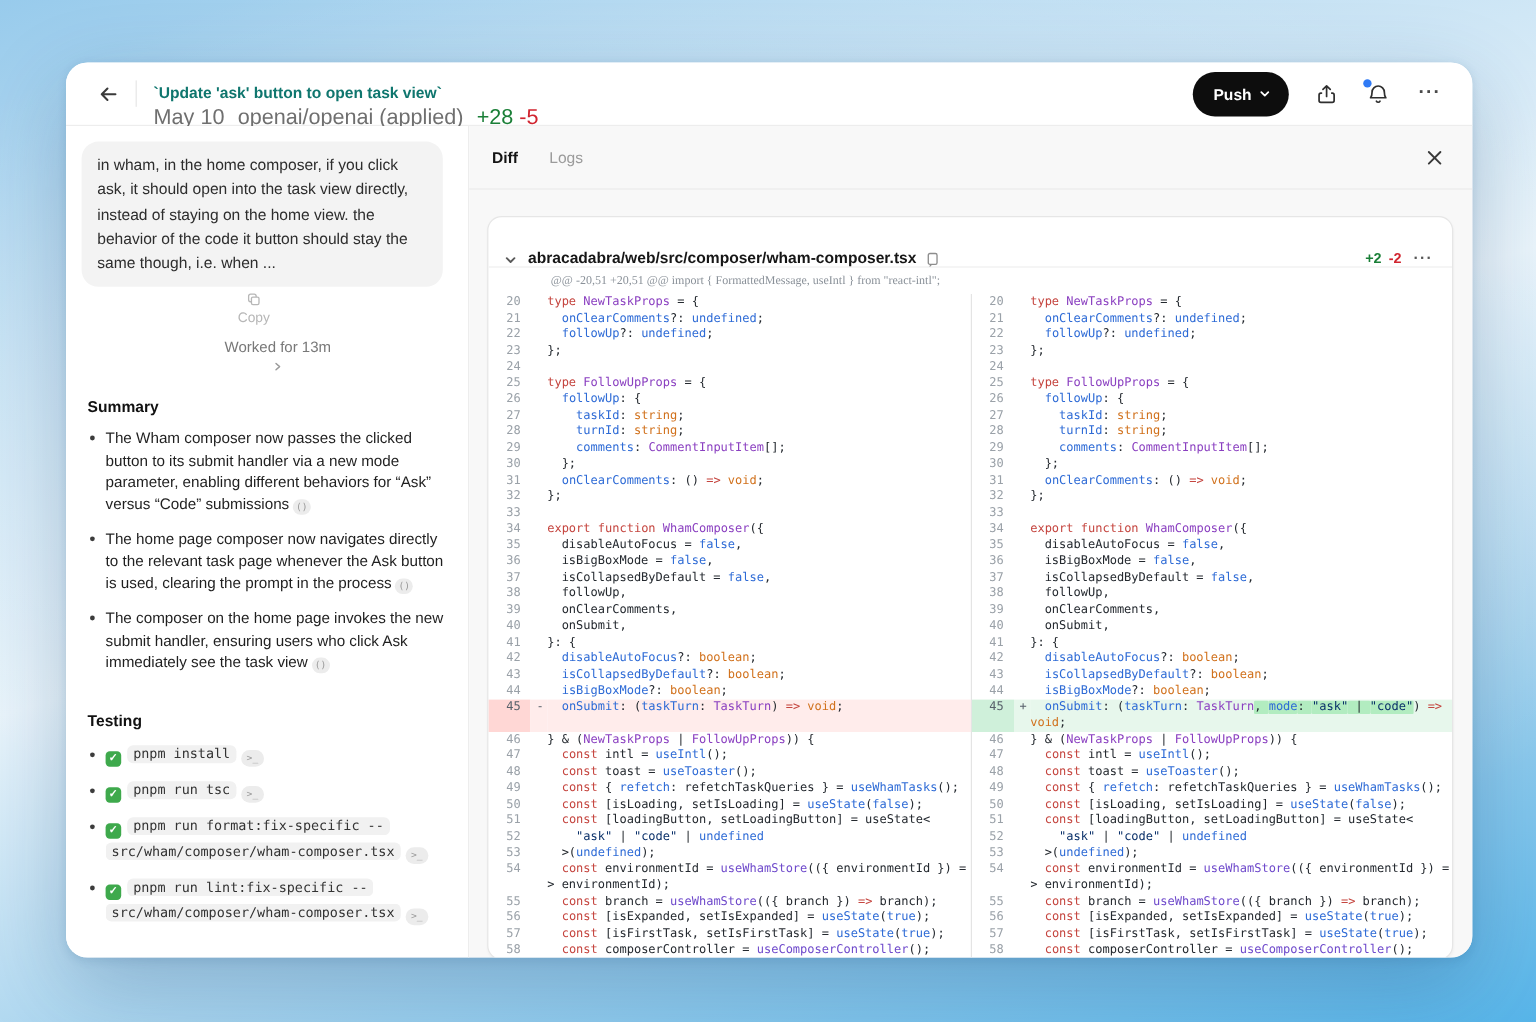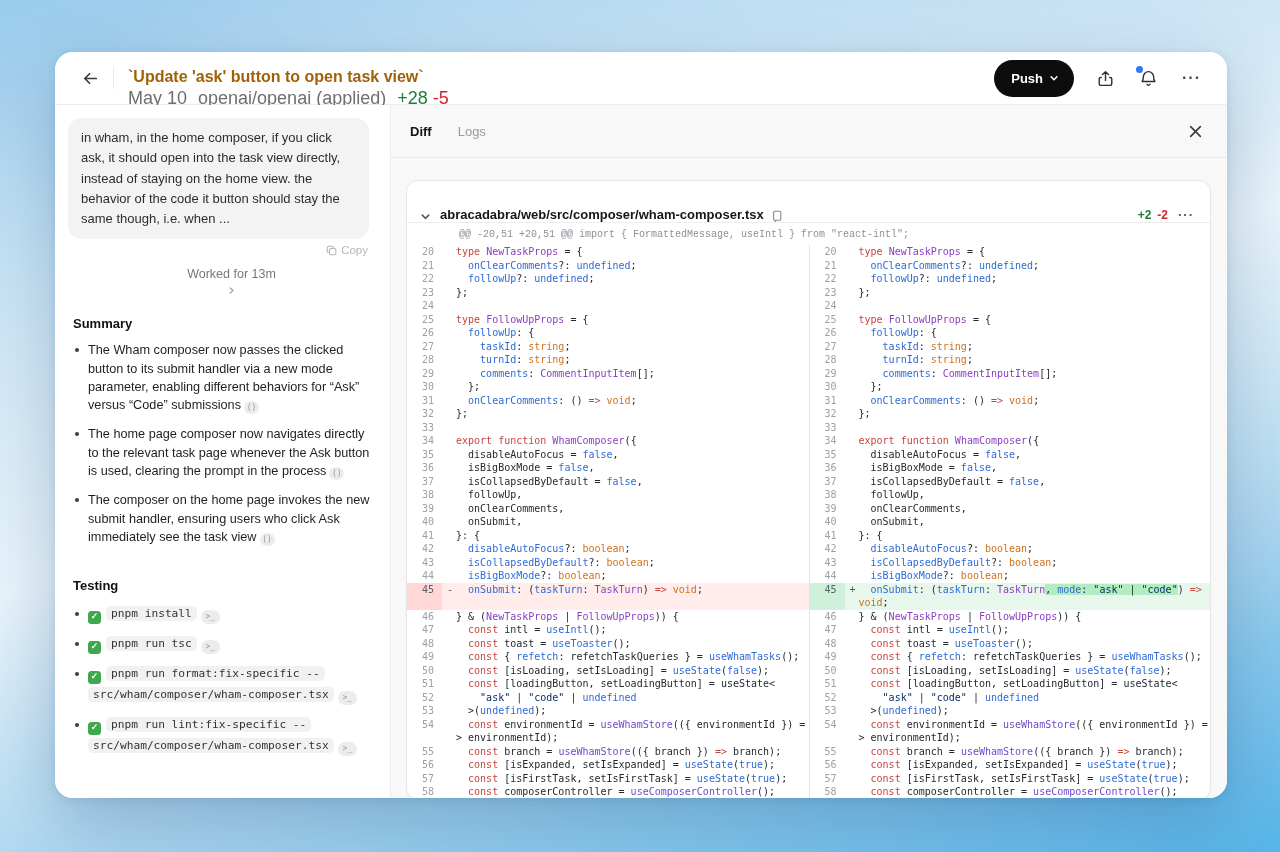--- a/index.html
+++ b/index.html
@@ -15,34 +15,34 @@
     position:absolute; left:55px; top:52px; width:1172px; height:746px;
     background:#fff; border-radius:18px; overflow:hidden;
     box-shadow:0 24px 70px rgba(20,70,120,.28), 0 2px 8px rgba(20,70,120,.12);
     display:flex; flex-direction:column;
   }
   
   .hdr { height:53px; flex:0 0 53px; display:flex; align-items:center; border-bottom:1px solid #ededed; background:#fff; }
   .back-btn { margin-left:20px; width:30px; height:30px; display:flex; align-items:center; justify-content:center; border-radius:8px; cursor:pointer; color:#3a3a3a; }
   .hdr-vdiv { width:1px; height:22px; background:#e7e7e7; margin:0 14px 0 8px; }
   .title-block { display:flex; flex-direction:column; gap:2px; }
-  .task-title { font-size:16px; font-weight:700; color:#a16207;margin-top:21px; }
+  .task-title { font-size:13px; font-weight:700; color:#0f766e;margin-top:21px; }
   .meta-row { display:flex; gap:11px; font-size:18px; color:#6f6f6f; }
   .add-stat { color:#1a7f37; font-weight:500; }
   .del-stat { color:#d1242f; font-weight:500; }
   .hdr-right { margin-left:auto; display:flex; align-items:center; gap:20px; padding-right:24px; }
   .push-btn { background:#0d0d0d; color:#fff; border:none; border-radius:999px; height:37px; padding:0 15px 0 17px; font-size:13px; font-weight:600; display:flex; align-items:center; gap:6px; cursor:pointer; font-family:inherit; }
   .icon-btn { background:none; border:none; color:#2f2f2f; cursor:pointer; display:flex; align-items:center; position:relative; padding:2px; }
   .bell-dot { position:absolute; left:-1px; top:-1px; width:7px; height:7px; border-radius:50%; background:#2f7af5; }
   .ellipsis { font-size:16px; font-weight:700; color:#4a4a4a; letter-spacing:1px; }
   
   .body-row { flex:1; display:flex; min-height:0; }
   .sidebar { width:336px; flex:0 0 336px; background:#fff; border-right:1px solid #ededed; display:flex; flex-direction:column; overflow:hidden; }
   .quote { margin:13px 21px 0 13px; background:#f3f3f3; border-radius:14px; padding:10px 13px; font-size:13px; line-height:1.56; color:#2d2d2d; }
-  .copy-row { display:flex; justify-content:flex-end; align-items:center; gap:4px; margin:5px 22px 0 0; color:#b7b7b7; font-size:11.5px; cursor:pointer; }
+  .copy-row { display:flex; justify-content:flex-end; align-items:center; gap:4px; margin:5px 22px 0 0; color:#b7b7b7; font-size:11.5px; cursor:pointer;flex-direction:column; }
   .worked-row { display:flex; align-items:center; gap:5px; margin:11px 0 0 18px; color:#787878; font-size:12.5px; cursor:pointer;flex-direction:column; }
   .sec-title { margin:21px 0 0 18px; font-size:13px; font-weight:700; color:#111; }
   ul.bullets { list-style:none; margin:10px 18px 0 18px; }
   ul.bullets > li { position:relative; padding-left:15px; margin-bottom:11px; font-size:12.7px; line-height:1.44; color:#1f1f1f; }
   ul.bullets > li::before { content:""; position:absolute; left:2px; top:7px; width:4px; height:4px; border-radius:50%; background:#3c3c3c; }
   .cite-chip { display:inline-flex; align-items:center; justify-content:center; width:15px; height:13px; border-radius:8px; background:#ececec; color:#989898; font-size:8px; letter-spacing:0; vertical-align:-1px; margin-left:3px; cursor:pointer; font-family:"DejaVu Sans Mono",monospace; }
   ul.tests { list-style:none; margin:10px 14px 0 18px; }
   ul.tests > li { position:relative; padding-left:15px; margin-bottom:9px; font-size:12px; line-height:1.75; color:#2a2a2a; }
   ul.tests > li::before { content:""; position:absolute; left:2px; top:9px; width:4px; height:4px; border-radius:50%; background:#3c3c3c; }
   .check-ico { display:inline-flex; align-items:center; justify-content:center; width:13px; height:13px; border-radius:3.5px; background:#3ea94c; color:#fff; font-size:9px; font-weight:700; vertical-align:-2px; margin-right:5px; }
@@ -58,21 +58,21 @@
   .main-scroll { flex:1; padding:22px 16px 0 15px; overflow:hidden; }
   .file-card { background:#fff; border:1px solid #e6e6e6; border-radius:12px; overflow:hidden; box-shadow:0 1px 2px rgba(0,0,0,.03); }
   .file-hdr { height:42px; display:flex; align-items:flex-end; padding:0 16px 0 13px; border-bottom:1px solid #eeeeee; cursor:pointer; }
   .file-hdr .chev { color:#5a5a5a; display:flex; margin-right:9px; }
   .file-name { font-size:13px; font-weight:600; color:#161616; }
   .file-copy { display:flex; color:#8d8d8d; margin-left:7px; cursor:pointer; }
   .file-stats { margin-left:auto; display:flex; align-items:center; gap:10px; font-size:12px; font-weight:600; }
   .fs-add { color:#1a7f37; }
   .fs-del { color:#d1242f; }
   .file-menu { color:#555; font-weight:700; letter-spacing:1px; font-size:13px; cursor:pointer; }
-  .hunk { font-family:Liberation Mono, monospace; font-size:10px; color:#8a9199; padding:6px 0 5px 52px; white-space:pre; }
+  .hunk { font-family:Liberation Serif, serif; font-size:10px; color:#8a9199; padding:6px 0 5px 52px; white-space:pre; }
   .diff-body { display:flex; align-items:flex-start; }
   .dpane { width:50%; min-width:0; }
   .dpane.right { border-left:1px solid #e4e4e4; }
   .drow { display:flex; line-height:13.5px; min-height:13.5px; }
   .gut { flex:0 0 35px; text-align:right; padding-right:8px; font-family:"DejaVu Sans Mono",monospace; font-size:10px; color:#9aa1a8; }
   .mark { flex:0 0 14px; padding-left:5px; font-family:"DejaVu Sans Mono",monospace; font-size:10px; color:#57606a; }
   .code { flex:1; font-family:"DejaVu Sans Mono",monospace; font-size:10px; white-space:pre; overflow:hidden; color:#24292f; }
   .drow.del .code, .drow.del .mark { background:#ffeceb; }
   .drow.del .gut { background:#ffd7d5; color:#57606a; }
   .drow.add .code, .drow.add .mark { background:#e7f7ec; }

